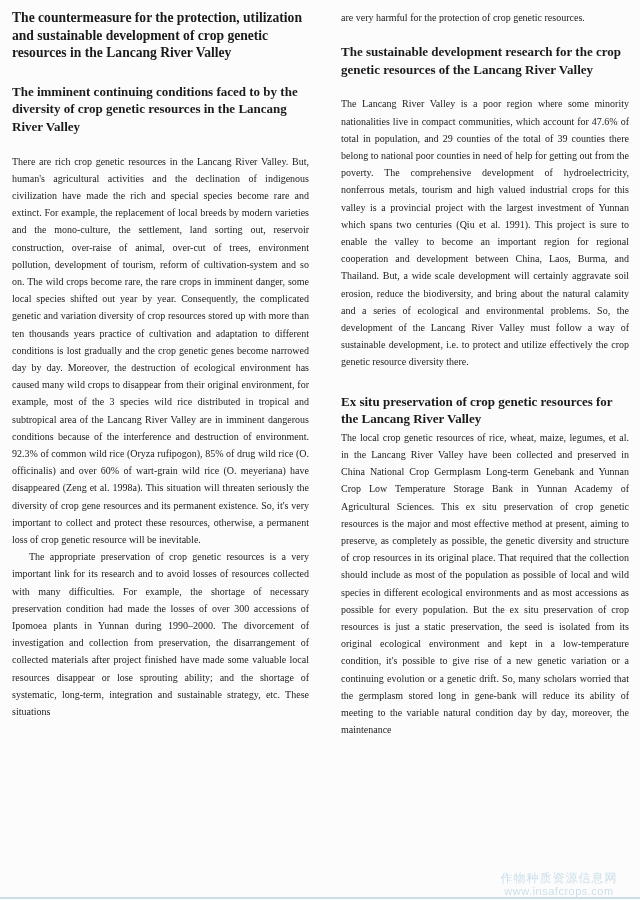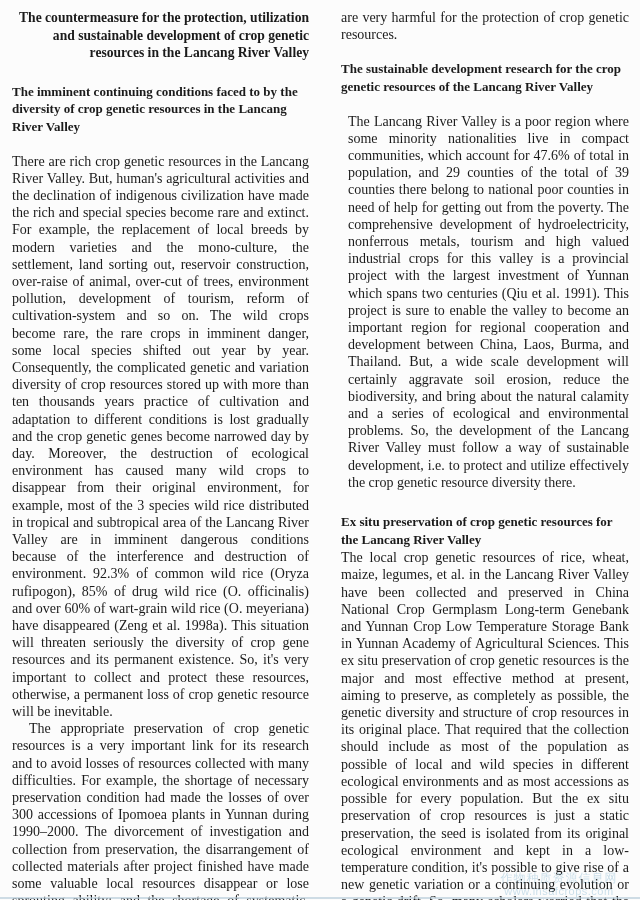--- a/index.html
+++ b/index.html
@@ -17,39 +17,39 @@
     gap: 32px;
     padding: 9px 11px 0 12px;
   }
   .col-left  { width: 297px; flex: 0 0 297px; }
   .col-right { width: 288px; flex: 0 0 288px; }
   .doc-title {
     font-size: 13.6px;
     font-weight: bold;
     line-height: 17.6px;
     margin: 0 0 21px 0;
-    text-align: right;
+    text-align: left;
   }
   .section-heading {
     font-size: 13px;
     font-weight: bold;
     line-height: 17.6px;
     margin: 0 0 17px 0;
     text-align: left;
   }
   .section-heading.tight { margin-bottom: 1px; }
   .para {
-    font-size: 14px;
+    font-size: 10px;
     line-height: 17.2px;
     margin: 0;
     text-align: justify;
   }
   .para.indent { text-indent: 17px; }
   .para.gap-after { margin-bottom: 17px; }
-  .para.gap-after-lg { margin-bottom: 22px; margin-left: 7px; }
+  .para.gap-after-lg { margin-bottom: 22px; }
   .it { }
   .bottom-edge {
     position: absolute;
     left: 0; right: 0; bottom: 1px;
     height: 2px;
     opacity: 0.65;
   }
   .watermark {
     position: absolute;
     right: 6px;

